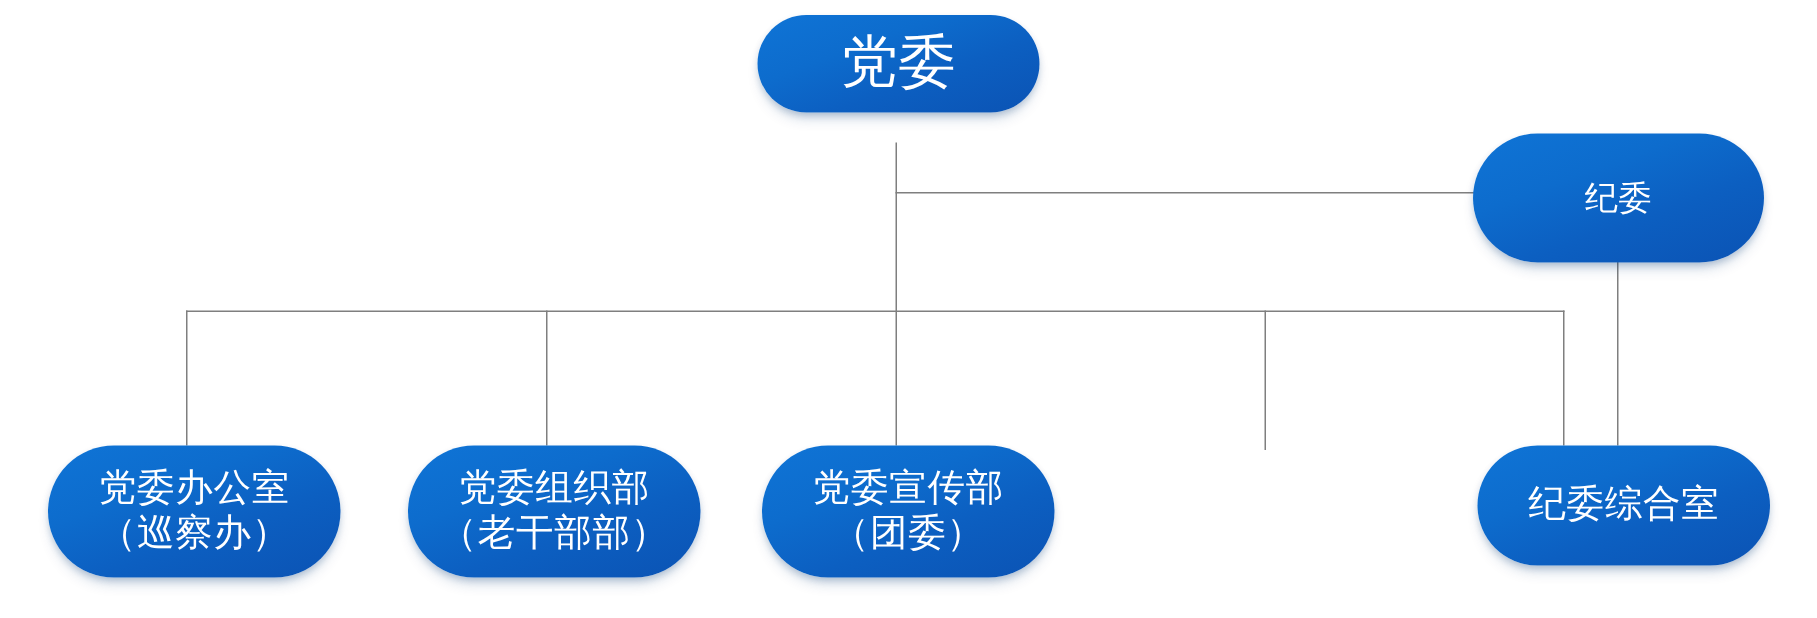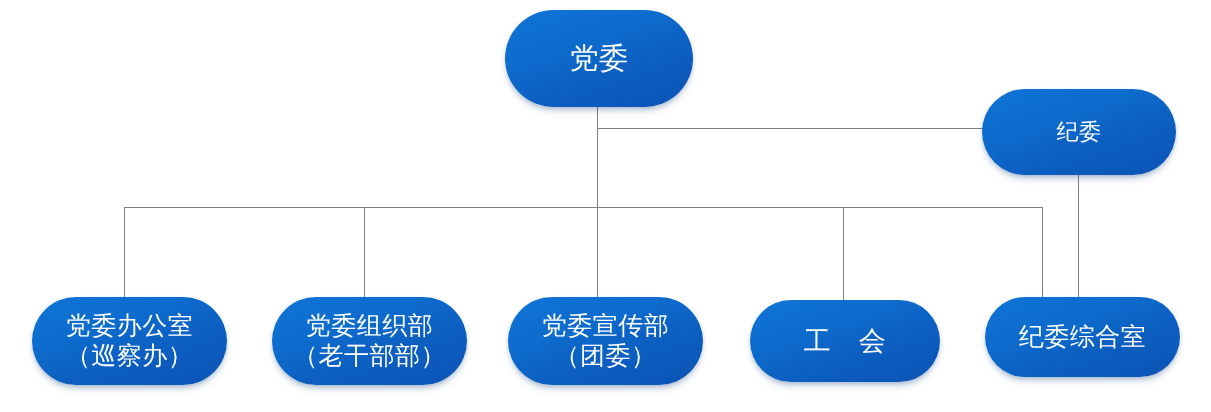--- a/index.html
+++ b/index.html
@@ -54,21 +54,21 @@
   }
   .node-label {
     display: block;
     width: 100%;
     padding: 0 8px;
     box-sizing: border-box;
     white-space: pre-line;
   }
 
   
-  #node-dangwei        { left: 505px; top: 10px;  width: 188px; height: 97px;  font-size: 29px; }
+  #node-dangwei        { left: 505px; top: 10px;  width: 188px; height: 65px;  font-size: 38px; }
   #node-jiwei          { left: 982px; top: 89px;  width: 194px; height: 86px;  font-size: 22px; }
   #node-bangongshi     { left: 32px;  top: 297px; width: 195px; height: 88px;  font-size: 25px; }
   #node-zuzhibu        { left: 272px; top: 297px; width: 195px; height: 88px;  font-size: 25px; }
   #node-xuanchuanbu    { left: 508px; top: 297px; width: 195px; height: 88px;  font-size: 25px; text-align: center; }
   #node-gonghui        { left: 750px; top: 300px; width: 190px; height: 82px;  font-size: 27px; }
   #node-zonghesuo      { left: 985px; top: 297px; width: 195px; height: 80px;  font-size: 25px; }
 </style>
 </head>
 <body>
 
@@ -106,21 +106,18 @@
   <div class="node" id="node-zuzhibu">
     <span class="node-label">党委组织部
 （老干部部）</span>
   </div>
 
   <div class="node" id="node-xuanchuanbu">
     <span class="node-label">党委宣传部
 （团委）</span>
   </div>
 
-  <div class="node" id="node-gonghui">
-    <span class="node-label">工　会</span>
-  </div>
 
   <div class="node" id="node-zonghesuo">
     <span class="node-label">纪委综合室</span>
   </div>
 
 </div>
 
 </body></html>

